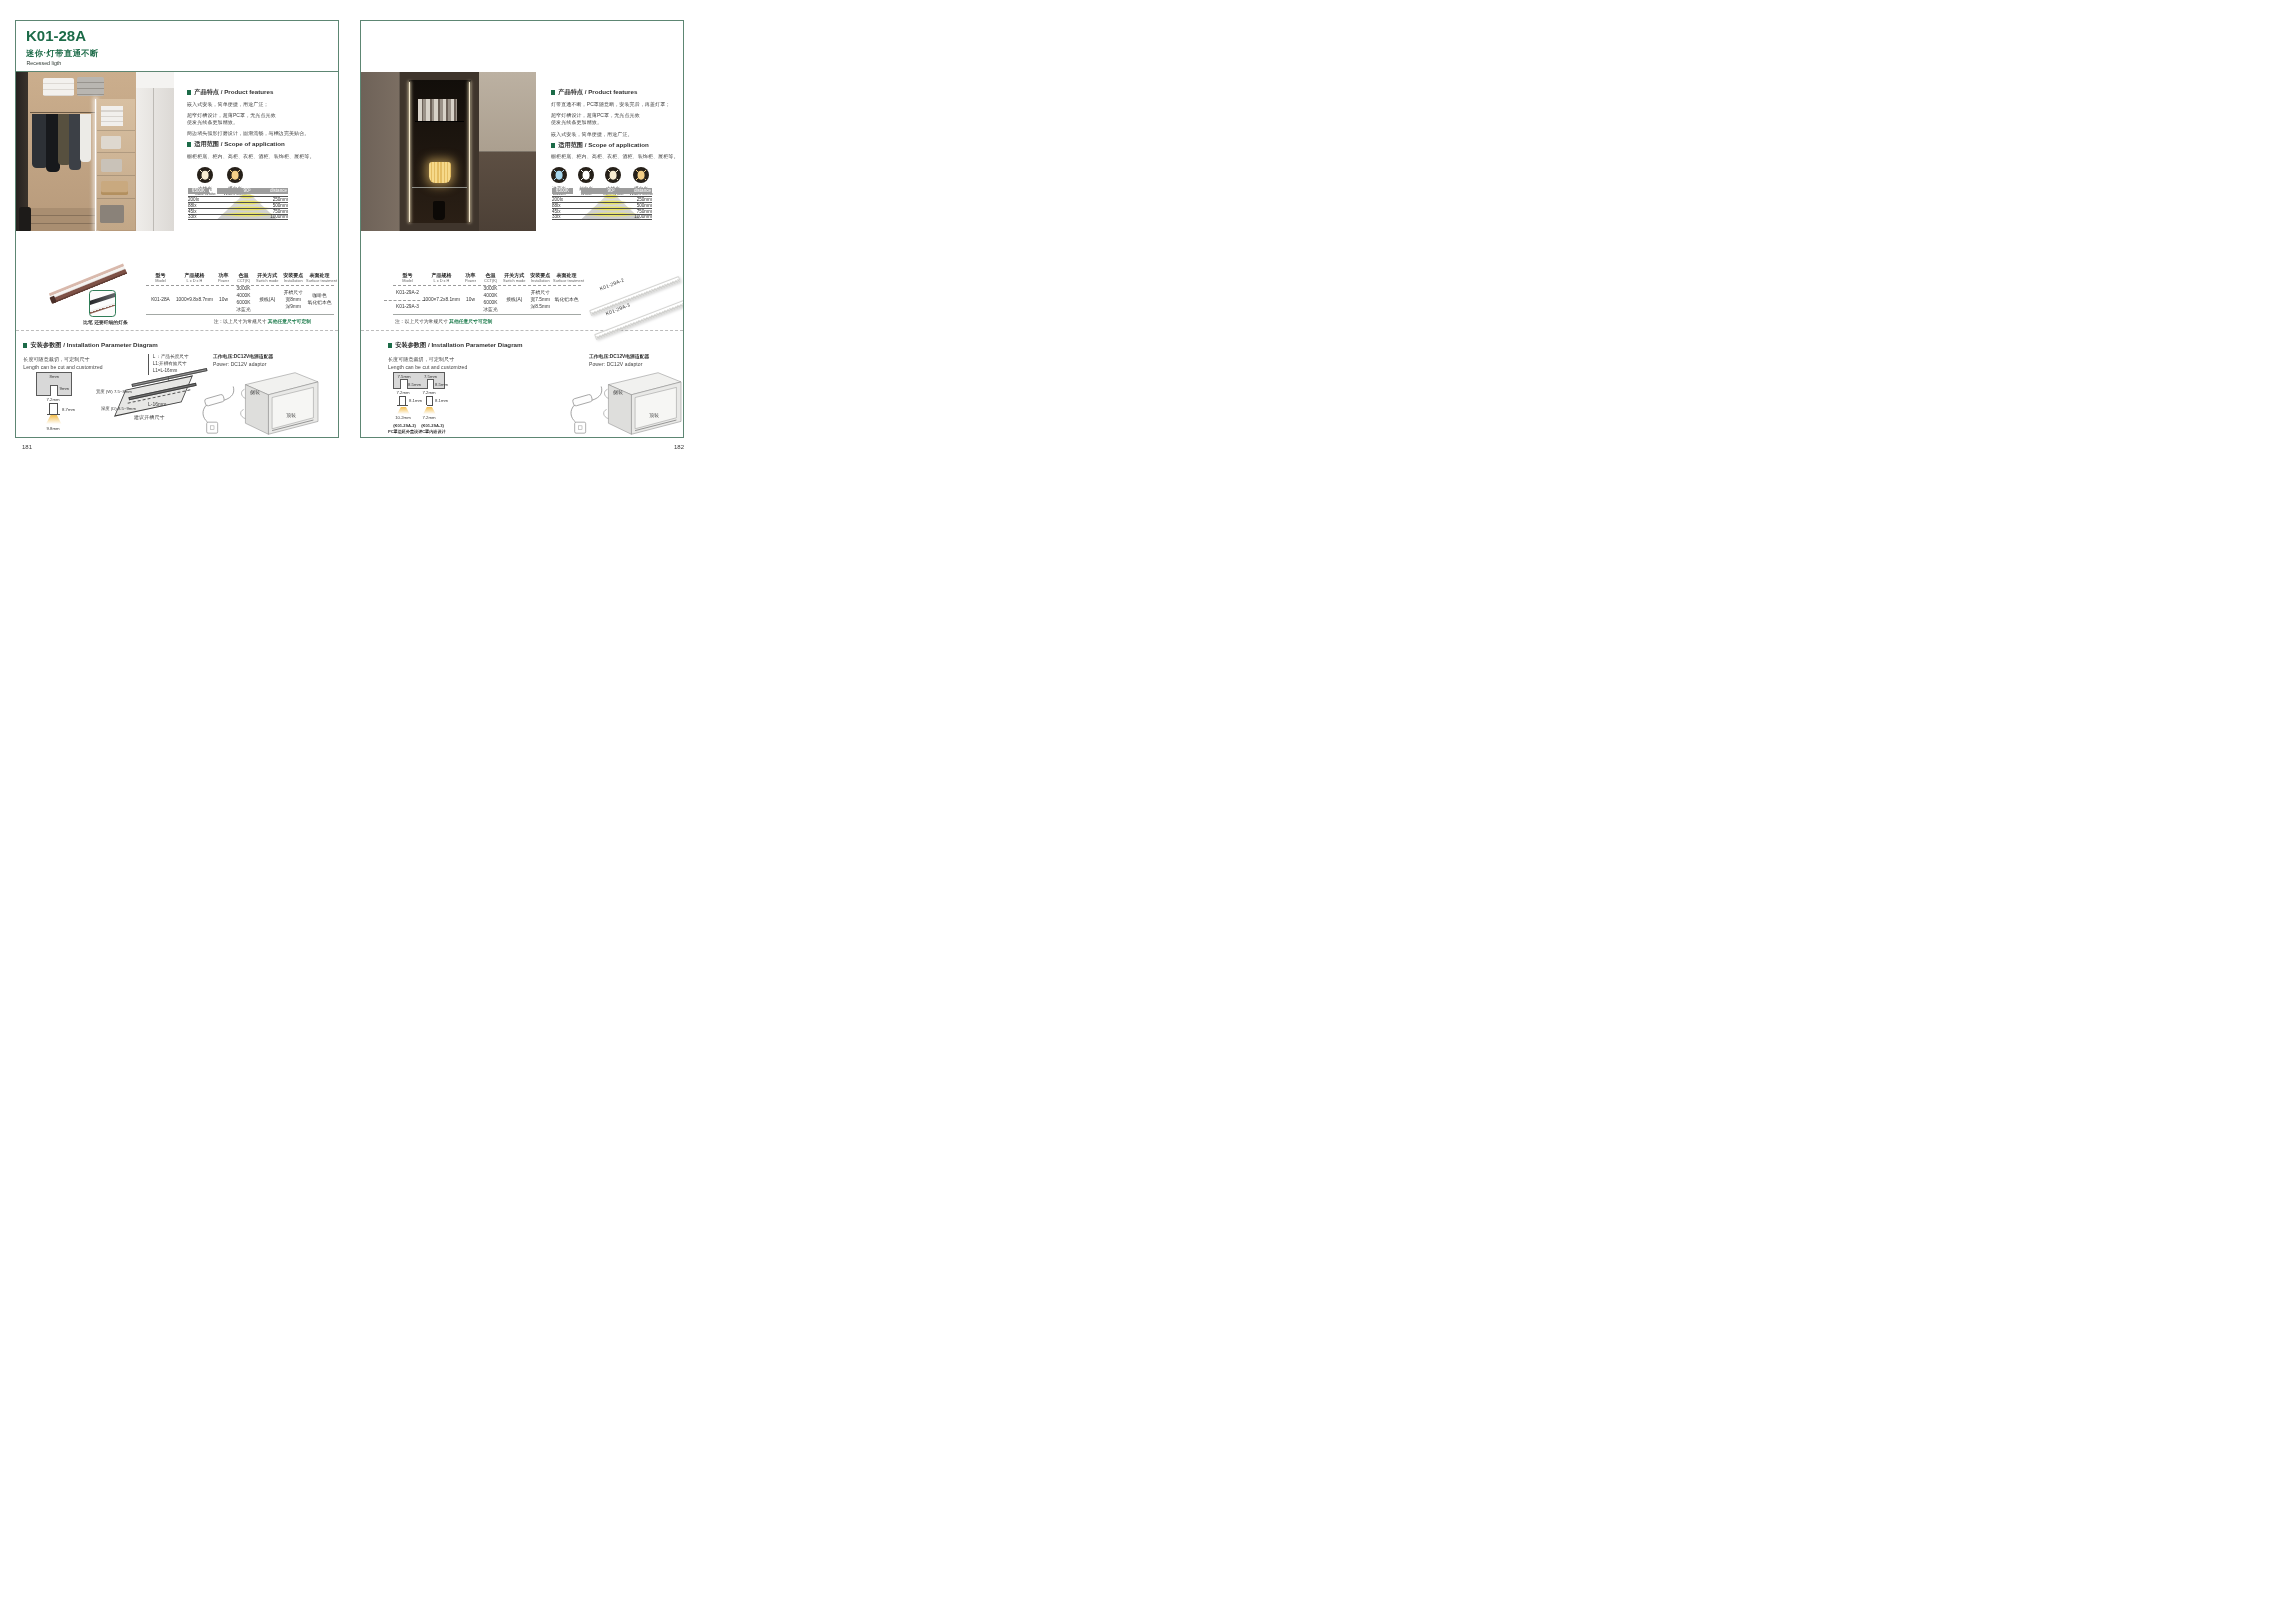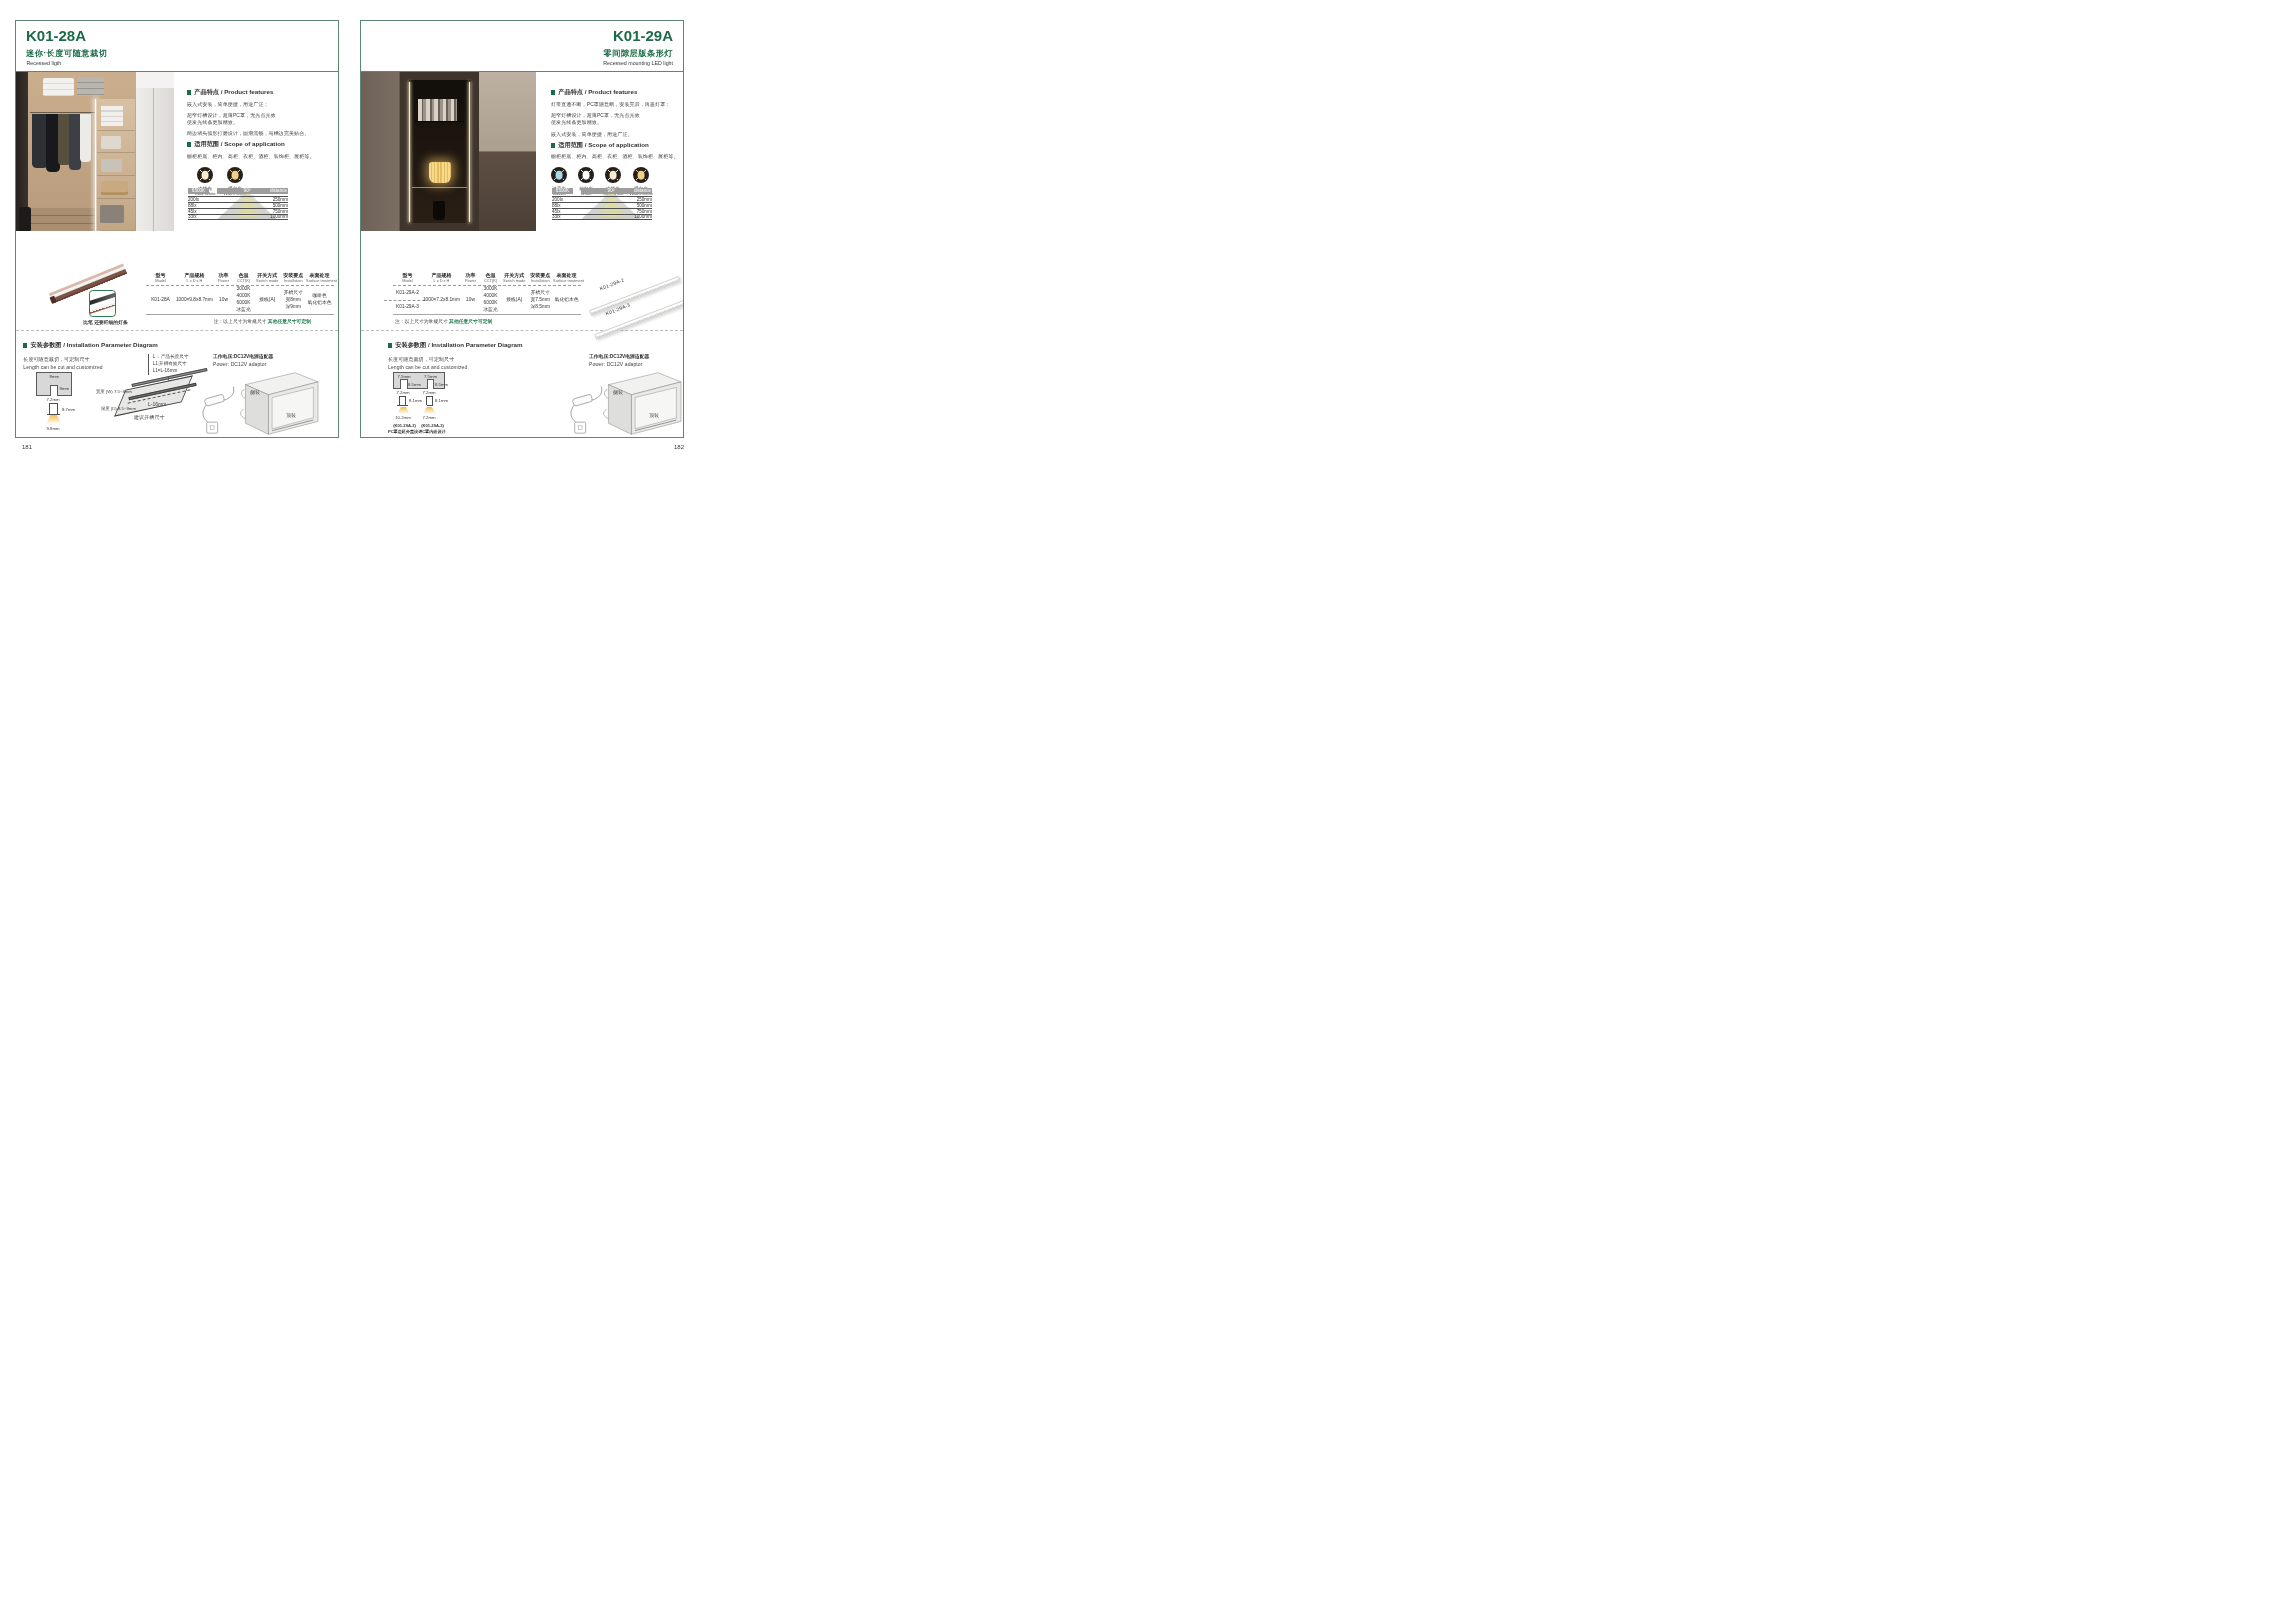--- a/index.html
+++ b/index.html
@@ -71,21 +71,21 @@
   .rot-label{font-size:5px;color:#3a3a3a;white-space:nowrap;transform:rotate(-21deg);letter-spacing:0.2px}
 </style>
 </head>
 <body>
 
 <div class="sheet">
 
   <div class="page left">
     <div class="hdr">
       <div class="abs model-big" style="left:10px;top:6.4px">K01-28A</div>
-      <div class="abs sub-cn" style="left:10px;top:26.5px">迷你·长度可随意裁切</div>
+      <div class="abs sub-cn" style="left:10px;top:26.5px">迷你·灯带直通不断</div>
       <div class="abs sub-en" style="left:10.5px;top:39px">Recessed ligth</div>
     </div>
 
     <div class="abs photo" style="left:0;top:51px;width:158px;height:159px;background:#b99b7c">
       <div style="left:0;top:0;width:12px;height:159px;background:linear-gradient(90deg,#262220,#3a332c)"></div>
       <div style="left:12px;top:0;width:108px;height:159px;background:linear-gradient(180deg,#cbae8d,#b79a7b)"></div>
       <div style="left:27px;top:5.5px;width:31px;height:18px;border-radius:1.8px;background:repeating-linear-gradient(180deg,#f3f1ee 0 4.6px,#ddd9d4 4.6px 6px)"></div>
       <div style="left:61px;top:4.6px;width:26.5px;height:19px;border-radius:1.8px;background:repeating-linear-gradient(180deg,#b9b6b1 0 4.6px,#98948e 4.6px 6px)"></div>
       <div style="left:13.7px;top:40px;width:65px;height:1.4px;background:#6b5a46"></div>
       <div style="left:16.4px;top:42px;width:15.5px;height:54px;border-radius:0 0 4.6px 4.6px;background:#2d3136"></div>
@@ -300,25 +300,20 @@
         <line x1="72" y1="134" x2="162" y2="111" stroke="#6f6f6f" stroke-width="1.5"></line>
         <path d="M14,64 C4,60 2,48 12,44" fill="none" stroke="#9a9a9a" stroke-width="1.5"></path>
         <path d="M14,108 C2,104 0,92 10,88" fill="none" stroke="#9a9a9a" stroke-width="1.5"></path>
       </svg>
     </div>
     <div class="abs body-cn" style="left:234px;top:368px">侧装</div>
     <div class="abs body-cn" style="left:270px;top:391px">顶装</div>
   </div>
 
   <div class="page right">
-    <div class="hdr">
-      <div class="abs model-big ta-r" style="right:10px;top:6.4px">K01-29A</div>
-      <div class="abs sub-cn ta-r" style="right:10px;top:26.5px">零间隙层版条形灯</div>
-      <div class="abs sub-en ta-r" style="right:10px;top:39px">Recessed mounting LED light</div>
-    </div>
 
     <div class="abs photo" style="left:0;top:51px;width:175px;height:159px;background:#85796d">
       <div style="left:0;top:0;width:39px;height:159px;background:linear-gradient(90deg,#6e6258,#7b6e62)"></div>
       <div style="left:38px;top:0;width:0.9px;height:159px;background:#00000033"></div>
       <div style="left:39px;top:0;width:79px;height:159px;background:#3f352c"></div>
       <div style="left:48px;top:8.2px;width:62px;height:143px;background:linear-gradient(180deg,#120e0a,#2a1f15)"></div>
       <div style="left:48px;top:10px;width:0.9px;height:140px;background:#f7ecd2;box-shadow:0 0 3.2px 0.9px rgba(247,231,194,.8)"></div>
       <div style="left:108px;top:10px;width:0.9px;height:140px;background:#f7ecd2;box-shadow:0 0 3.2px 0.9px rgba(247,231,194,.8)"></div>
       <div style="left:57px;top:27px;width:39px;height:22px;background:repeating-linear-gradient(90deg,#d8d2c8 0 3.7px,#6b6057 3.7px 5.5px,#9b9288 5.5px 8.2px)"></div>
       <div style="left:54px;top:49px;width:49px;height:1.4px;background:#000"></div>

